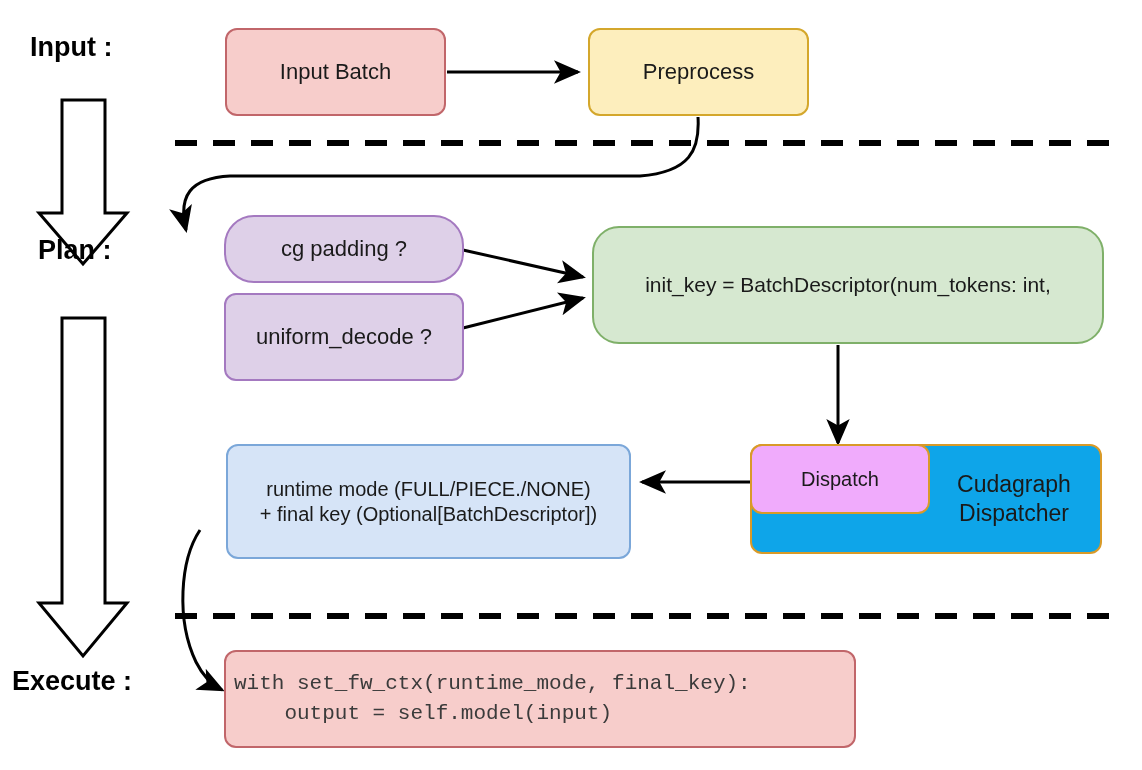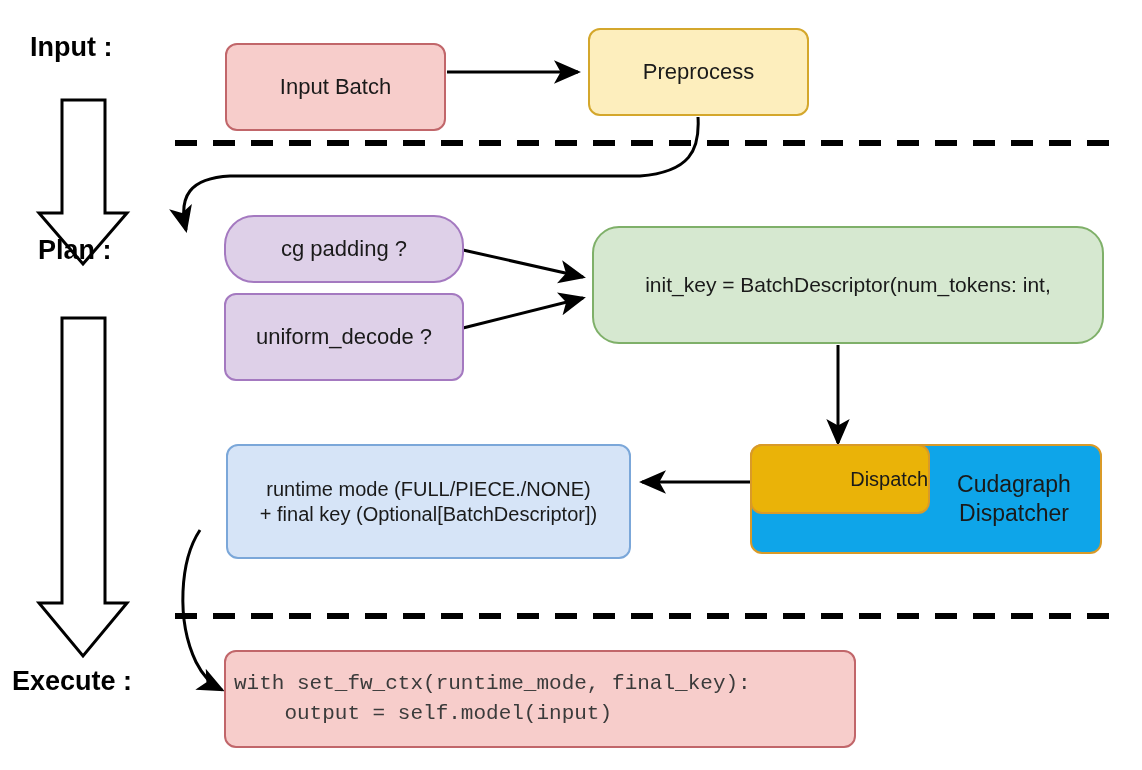--- a/index.html
+++ b/index.html
@@ -63,23 +63,22 @@
   }
   .node-blue {
     background: #d6e4f7;
     border-color: #7ba7d9;
   }
   .node-orange-outer {
     background: #0ea5e9;
     border-color: #d99a28;
   }
   .node-orange-inner {
-    background: #eab308;
+    background: #f0abfc;
     border-color: #d99a28;
-    justify-content: flex-end;
   }
   .code-node {
     font-family: "Liberation Mono", monospace;
     font-size: 21px;
     text-align: left;
     justify-content: flex-start;
     color: #3b3b3b;
     white-space: pre;
     padding-left: 8px;
     line-height: 1.45;
@@ -119,21 +118,21 @@
 
     <path d="M 200,530 C 180,560 176,620 196,662 C 204,678 214,686 222,690" fill="none" stroke="#000000" stroke-width="3" marker-end="url(#arrowhead)"></path>
   </svg>
 
   <div class="stage-label" style="left:30px; top:32px;">Input :</div>
 
   <div class="stage-label" style="left:38px; top:235px;">Plan :</div>
 
   <div class="stage-label" style="left:12px; top:666px;">Execute :</div>
 
-  <div class="node node-pink" style="left:225px; top:28px; width:221px; height:88px; font-size:22px;margin-top:15px;">
+  <div class="node node-pink" style="left:225px; top:28px; width:221px; height:88px; font-size:22px;">
     <span>Input Batch</span>
   </div>
 
   <div class="node node-yellow" style="left:588px; top:28px; width:221px; height:88px; font-size:22px;">
     <span>Preprocess</span>
   </div>
 
   <div class="node node-purple" style="left:224px; top:215px; width:240px; height:68px; font-size:22px;border-radius:30px;">
     <span>cg padding ?</span>
   </div>

